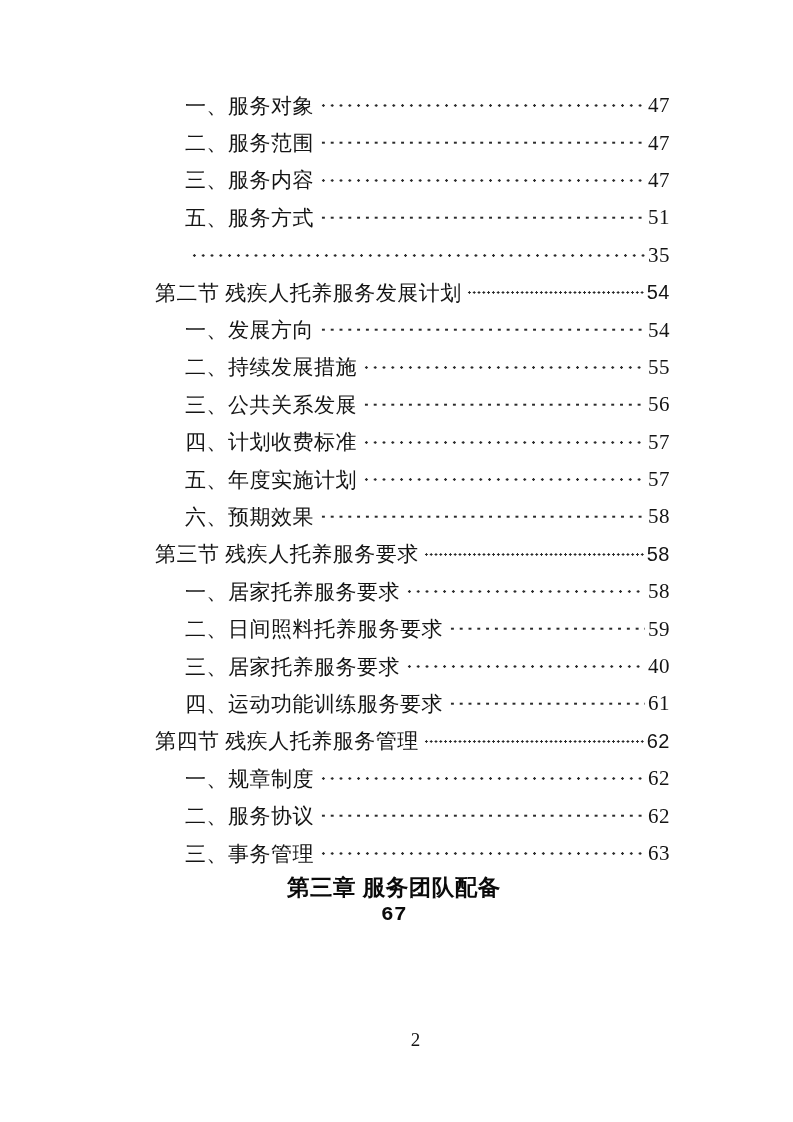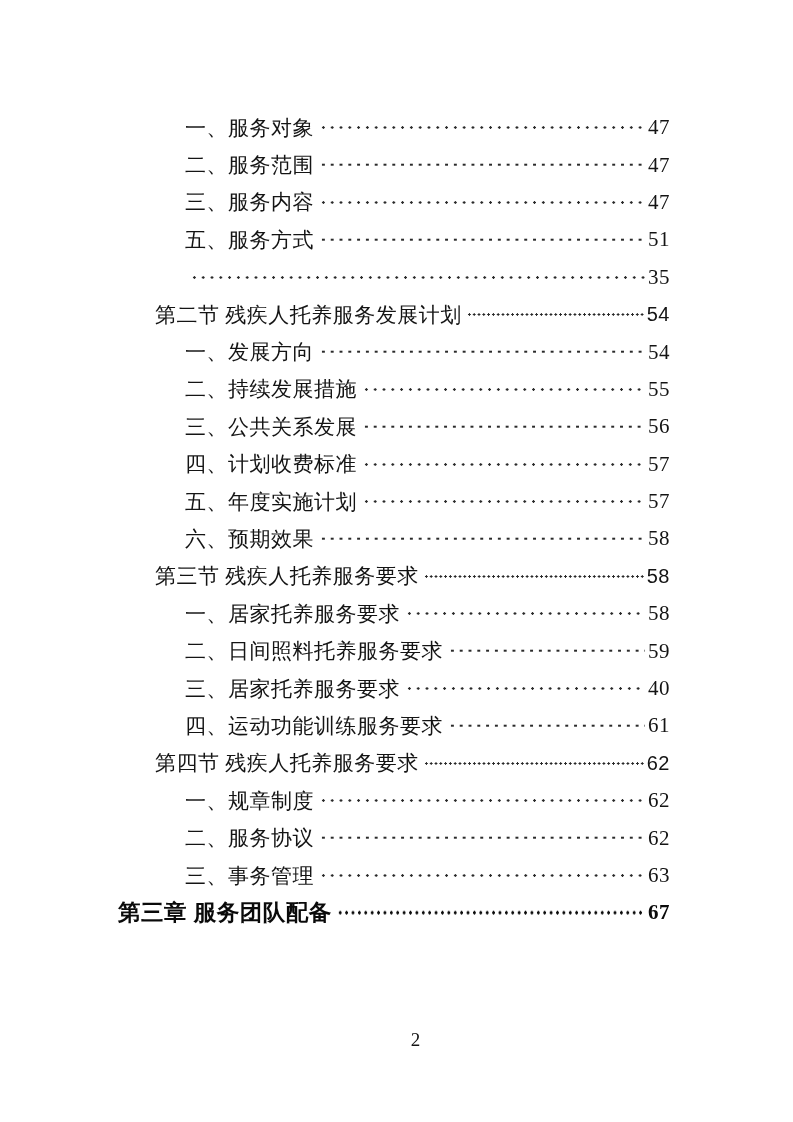--- a/index.html
+++ b/index.html
@@ -8,21 +8,21 @@
     width: 793px;
     height: 1122px;
     background: #ffffff;
     overflow: hidden;
     font-family: "Liberation Serif", "DejaVu Serif", serif;
     color: #141414;
   }
   .toc {
     position: absolute;
     left: 118px;
-    top: 109px;
+    top: 87px;
     width: 552px;
   }
   .row {
     display: flex;
     align-items: center;
     height: 37.4px;
     font-size: 21px;
     letter-spacing: 0.5px;
     white-space: pre;
   }
@@ -57,27 +57,28 @@
     font-size: 20px;
   }
 
   
   .lvl-chapter {
     padding-left: 0;
     font-family: "Liberation Sans", "DejaVu Sans", sans-serif;
     font-weight: 700;
     font-size: 22.5px;
     color: #0a0a0a;
+    flex-direction: column;
   }
   .lvl-chapter .leader {
     background-image: radial-gradient(circle, #0a0a0a 1.5px, transparent 1.8px);
     background-size: 6.4px 100%;
   }
   .lvl-chapter .pagenum {
-    font-family: Liberation Serif, serif;
+    font-family: Liberation Mono, monospace;
     font-weight: 700;
     font-size: 21px;
   }
 
   .footer {
     position: absolute;
     left: 0;
     right: 0;
     top: 1029px;
     text-align: center;
@@ -102,21 +103,21 @@
       <div class="row lvl-sub"><span class="label">二、持续发展措施</span><span class="leader"></span><span class="pagenum">55</span></div>
       <div class="row lvl-sub"><span class="label">三、公共关系发展</span><span class="leader"></span><span class="pagenum">56</span></div>
       <div class="row lvl-sub"><span class="label">四、计划收费标准</span><span class="leader"></span><span class="pagenum">57</span></div>
       <div class="row lvl-sub"><span class="label">五、年度实施计划</span><span class="leader"></span><span class="pagenum">57</span></div>
       <div class="row lvl-sub"><span class="label">六、预期效果</span><span class="leader"></span><span class="pagenum">58</span></div>
       <div class="row lvl-section"><span class="label">第三节 残疾人托养服务要求</span><span class="leader"></span><span class="pagenum">58</span></div>
       <div class="row lvl-sub"><span class="label">一、居家托养服务要求</span><span class="leader"></span><span class="pagenum">58</span></div>
       <div class="row lvl-sub"><span class="label">二、日间照料托养服务要求</span><span class="leader"></span><span class="pagenum">59</span></div>
       <div class="row lvl-sub"><span class="label">三、居家托养服务要求</span><span class="leader"></span><span class="pagenum">40</span></div>
       <div class="row lvl-sub"><span class="label">四、运动功能训练服务要求</span><span class="leader"></span><span class="pagenum">61</span></div>
-      <div class="row lvl-section"><span class="label">第四节 残疾人托养服务要求</span><span class="leader"></span><span class="pagenum">62</span></div>
+      <div class="row lvl-section"><span class="label">第四节 残疾人托养服务管理</span><span class="leader"></span><span class="pagenum">62</span></div>
       <div class="row lvl-sub"><span class="label">一、规章制度</span><span class="leader"></span><span class="pagenum">62</span></div>
       <div class="row lvl-sub"><span class="label">二、服务协议</span><span class="leader"></span><span class="pagenum">62</span></div>
       <div class="row lvl-sub"><span class="label">三、事务管理</span><span class="leader"></span><span class="pagenum">63</span></div>
       <div class="row lvl-chapter"><span class="label">第三章 服务团队配备</span><span class="leader"></span><span class="pagenum">67</span></div>
     </div>
   <div class="footer">
     <span>2</span>
   </div>
 </div>
 

